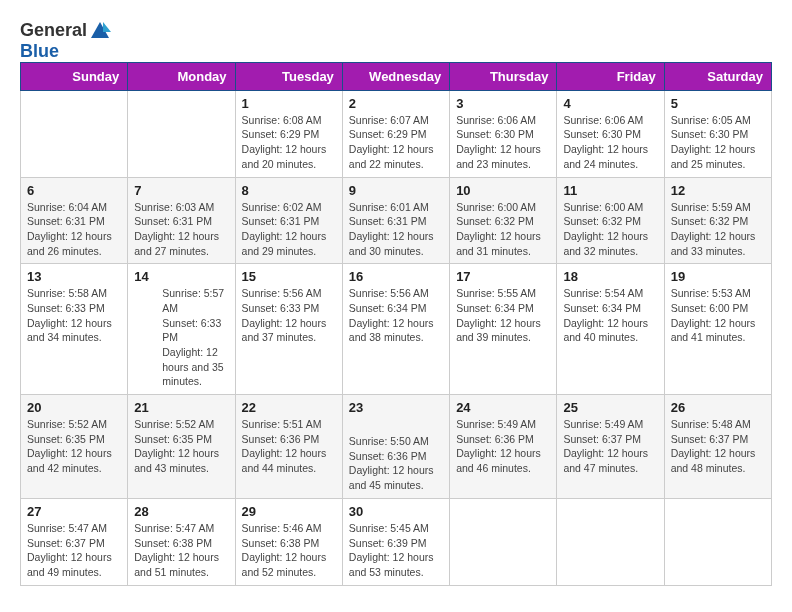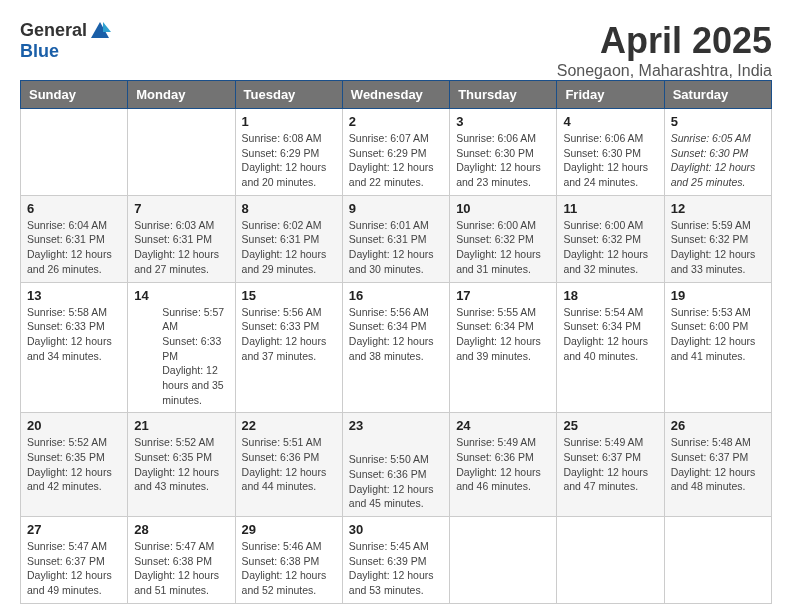--- a/index.html
+++ b/index.html
@@ -47,26 +47,26 @@
     .location-title {
       font-size: 16px;
       color: #555;
     }
     .calendar {
       width: 100%;
       border-collapse: collapse;
       border: 1px solid #ccc;
     }
     .calendar th {
-      background-color: #737373;
+      background-color: #a21caf;
       color: #fff;
       font-size: 13px;
       font-weight: bold;
       padding: 6px 8px;
-      text-align: left;
+      text-align: right;
       border: 1px solid #1a4f8a;
       margin-top: 16px;
     }
     .calendar td {
       vertical-align: top;
       border: 1px solid #ccc;
       padding: 5px 6px;
       width: 107px;
       min-height: 80px;
       font-size: 11px;
@@ -102,24 +102,20 @@
         <svg class="logo-icon" viewBox="0 0 22 22">
           <polygon points="11,2 20,18 2,18" fill="#1a5fa8"></polygon>
           <polygon points="14,2 22,12 14,12" fill="#2fa0d0"></polygon>
         </svg>
       </div>
       <div>
         <span class="logo-text-blue">Blue</span>
       </div>
     </div>
   </div>
-  <div class="title-area">
-    <div class="month-title">April 2025</div>
-    <div class="location-title">Sonegaon, Maharashtra, India</div>
-  </div>
 </div>
 
 <table class="calendar">
   <thead>
     <tr id="header-row">
         <th>Sunday</th>
         <th>Monday</th>
         <th>Tuesday</th>
         <th>Wednesday</th>
         <th>Thursday</th>
@@ -150,21 +146,21 @@
 Daylight: 12 hours and 23 minutes.</div>
         </td>
         <td>
           <div class="day-number">4</div>
           <div class="day-info" style="white-space: pre-line;">Sunrise: 6:06 AM
 Sunset: 6:30 PM
 Daylight: 12 hours and 24 minutes.</div>
         </td>
         <td>
           <div class="day-number">5</div>
-          <div class="day-info" style="white-space: pre-line; font-style: italic;">Sunrise: 6:05 AM
+          <div class="day-info" style="white-space: pre-line;">Sunrise: 6:05 AM
 Sunset: 6:30 PM
 Daylight: 12 hours and 25 minutes.</div>
         </td>
       </tr>
       <tr>
         <td>
           <div class="day-number">6</div>
           <div class="day-info" style="white-space: pre-line;">Sunrise: 6:04 AM
 Sunset: 6:31 PM
 Daylight: 12 hours and 26 minutes.</div>

